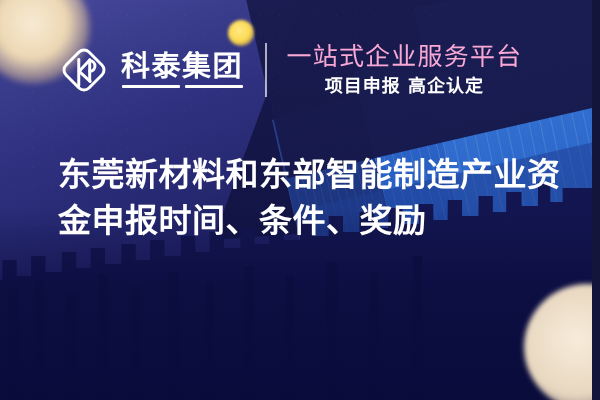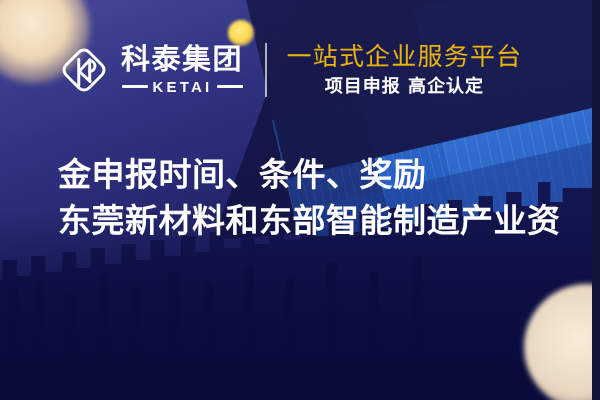--- a/index.html
+++ b/index.html
@@ -265,21 +265,21 @@
     display: flex;
     flex-direction: column;
     justify-content: center;
   }
   .tagline-main {
     font-family: "DejaVu Sans", "Liberation Sans", sans-serif;
     font-size: 25px;
     line-height: 1.12;
     font-weight: 400;
     letter-spacing: 1.2px;
-    color: #eab308;
+    color: #f9a8d4;
     white-space: nowrap;
   }
   .tagline-sub {
     font-family: "DejaVu Sans", "Liberation Sans", sans-serif;
     font-size: 18px;
     line-height: 1.22;
     font-weight: 700;
     letter-spacing: 1px;
     color: #ffffff;
     margin-top: 4px;
@@ -375,32 +375,31 @@
             <path d="M38.5 20.5 L26.5 33.5 L39 45"></path>
             <path d="M38.5 20.5 L38.5 44.5"></path>
             <path d="M38.5 21.5 C46.5 21.5 46.5 33.5 38.5 33.5"></path>
           </g>
         </svg>
       </div>
       <div class="logo-word">
         <div class="logo-cn">科泰集团</div>
         <div class="logo-en-row">
           <span class="dash"></span>
-          <span class="logo-en">KETAI</span>
           <span class="dash"></span>
         </div>
       </div>
     </div>
 
     <div class="divider"></div>
 
     <div class="tagline">
       <div class="tagline-main">一站式企业服务平台</div>
       <div class="tagline-sub">项目申报 高企认定</div>
     </div>
   </div>
 
   <div class="headline">
+    <div class="headline-line">东莞新材料和东部智能制造产业资</div>
     <div class="headline-line">金申报时间、条件、奖励</div>
-    <div class="headline-line">东莞新材料和东部智能制造产业资</div>
   </div>
 
 </div>
 
 </body></html>

